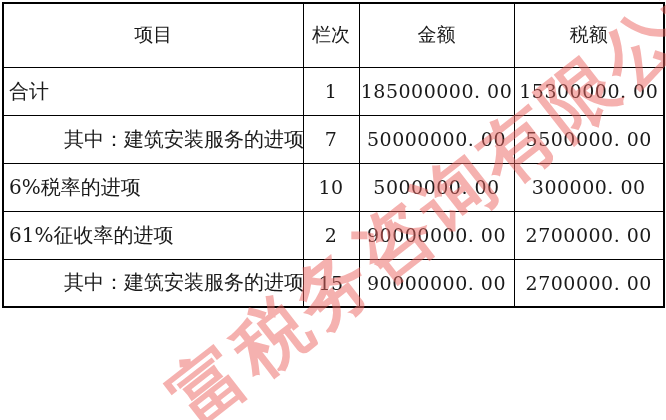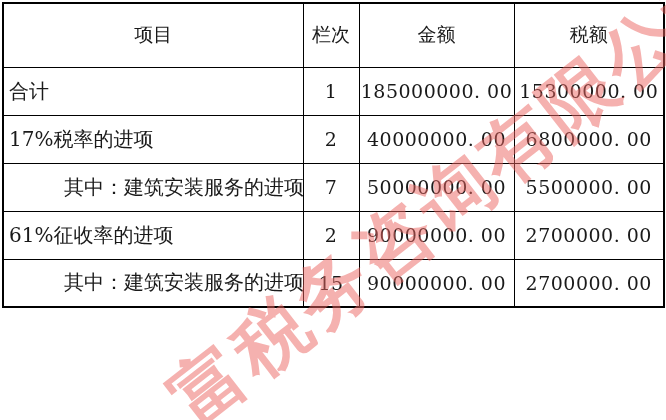--- a/index.html
+++ b/index.html
@@ -92,30 +92,30 @@
       </tr>
     </thead>
     <tbody>
         <tr>
           <td class="c-item">合计</td>
           <td class="c-num">1</td>
           <td class="c-num">185000000. 00</td>
           <td class="c-num">15300000. 00</td>
         </tr>
         <tr>
-          <td class="c-item">17%税率的进项</td>
-          <td class="c-num">2</td>
-          <td class="c-num">40000000. 00</td>
-          <td class="c-num">6800000. 00</td>
-        </tr>
-        <tr>
           <td class="c-item indent">其中：建筑安装服务的进项</td>
           <td class="c-num">7</td>
           <td class="c-num">50000000. 00</td>
           <td class="c-num">5500000. 00</td>
+        </tr>
+        <tr>
+          <td class="c-item">6%税率的进项</td>
+          <td class="c-num">10</td>
+          <td class="c-num">5000000. 00</td>
+          <td class="c-num">300000. 00</td>
         </tr>
         <tr>
           <td class="c-item">61%征收率的进项</td>
           <td class="c-num">2</td>
           <td class="c-num">90000000. 00</td>
           <td class="c-num">2700000. 00</td>
         </tr>
         <tr>
           <td class="c-item indent">其中：建筑安装服务的进项</td>
           <td class="c-num">15</td>

